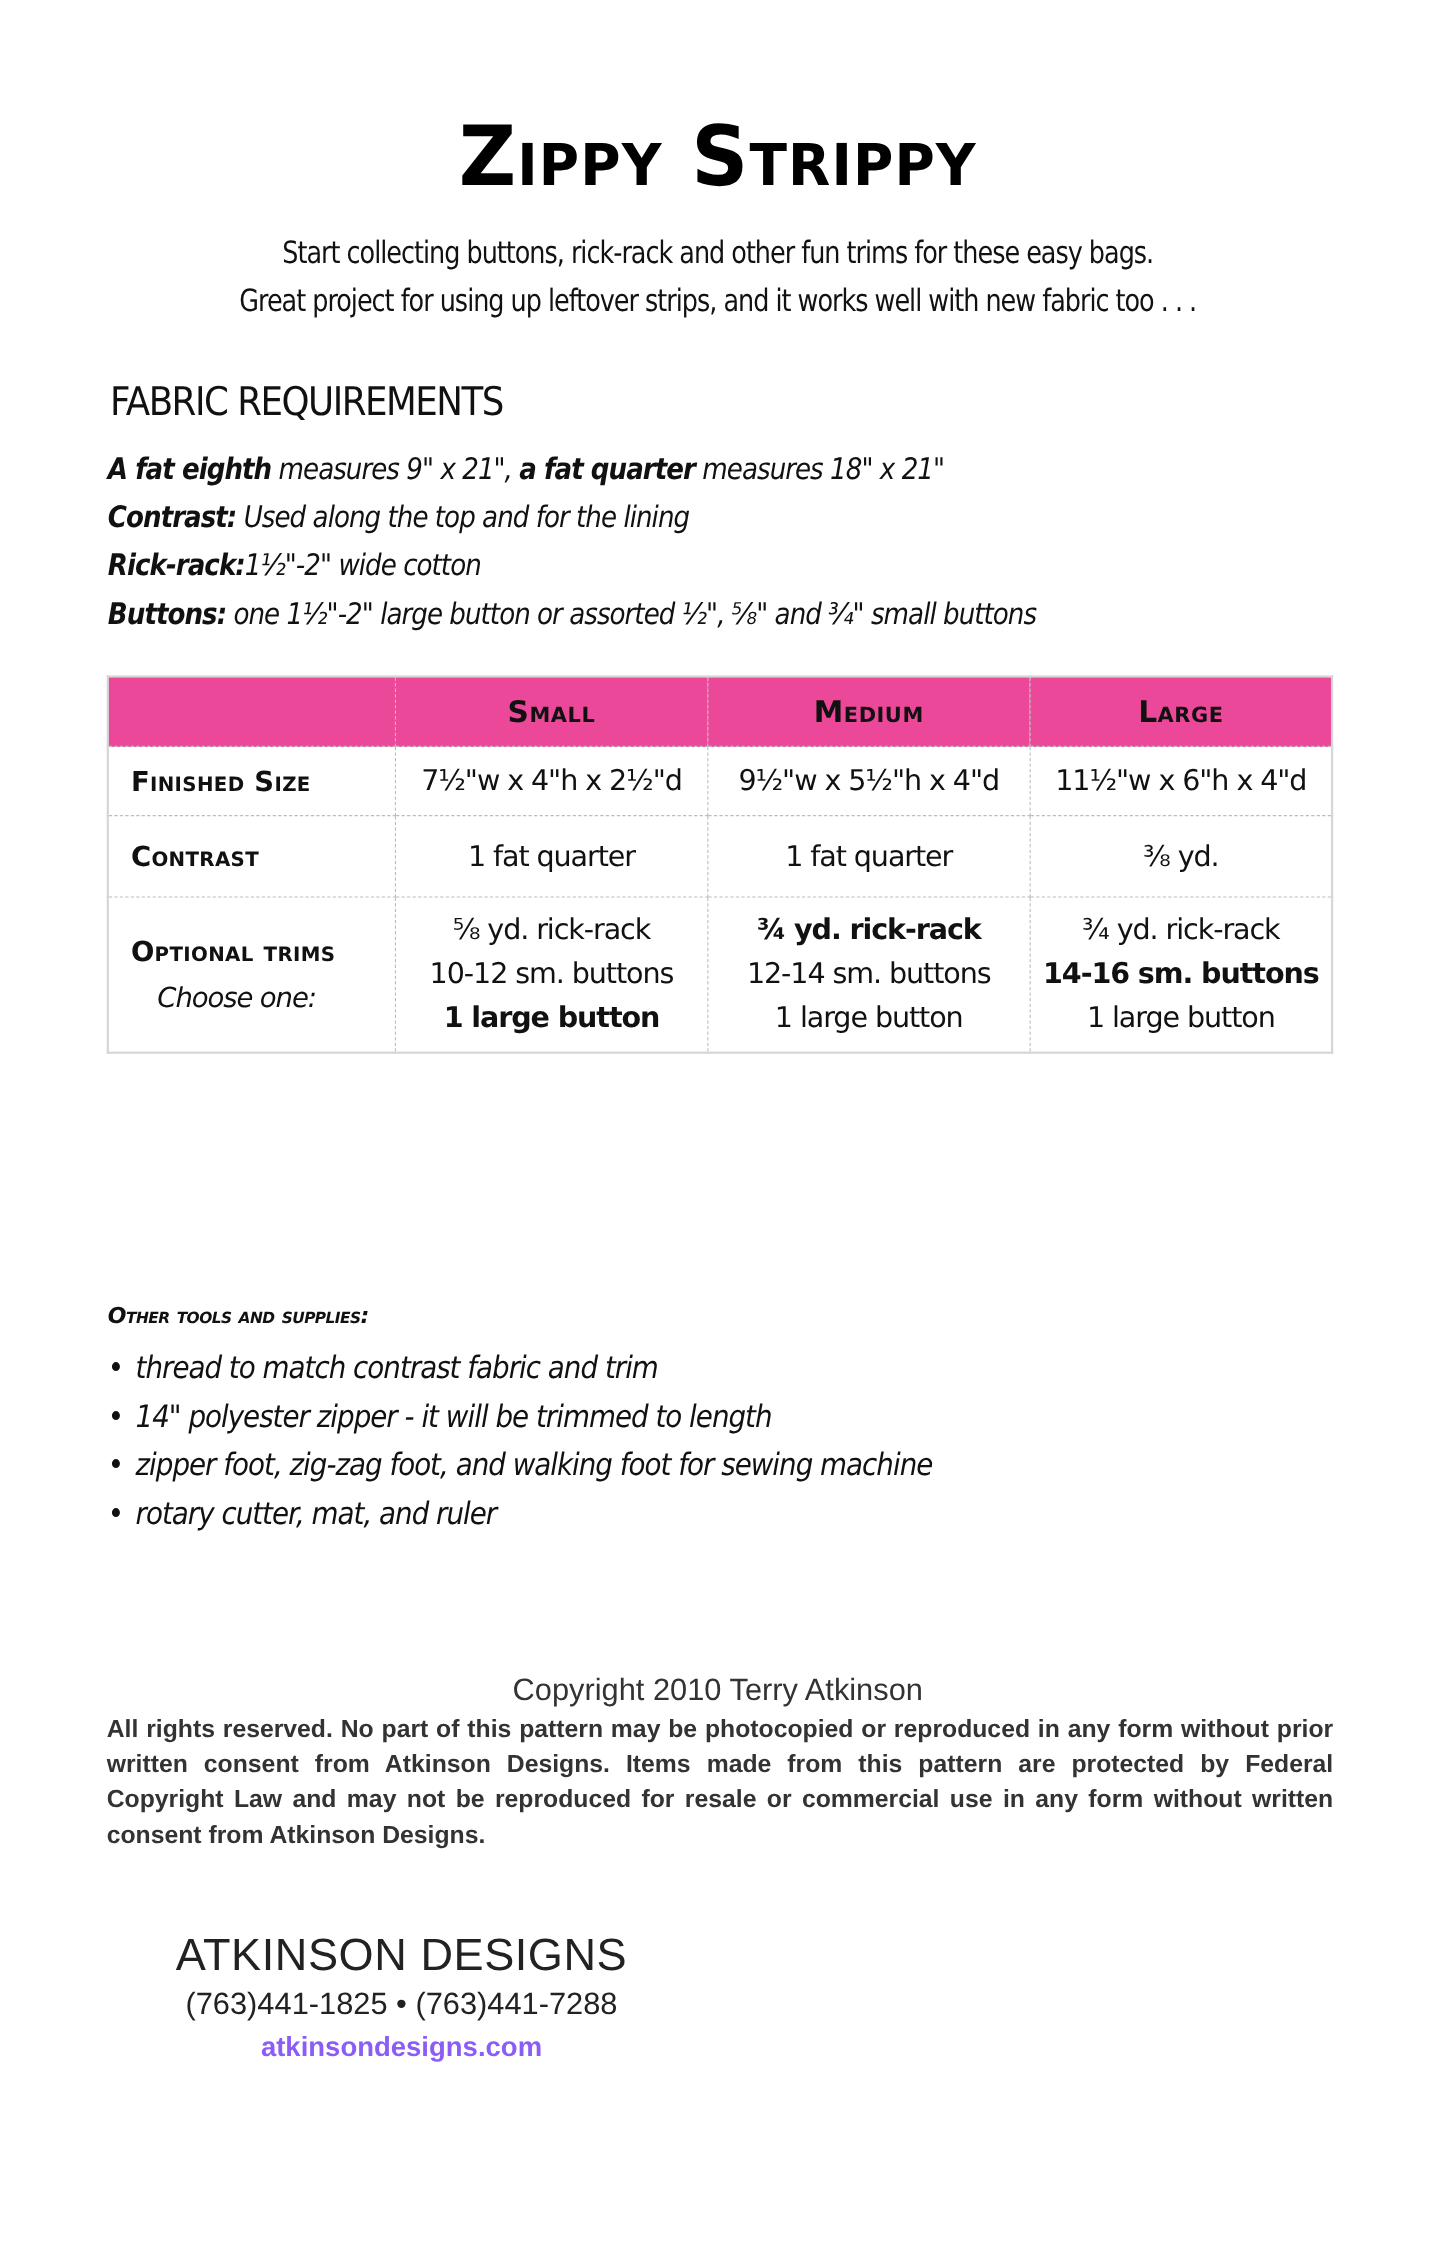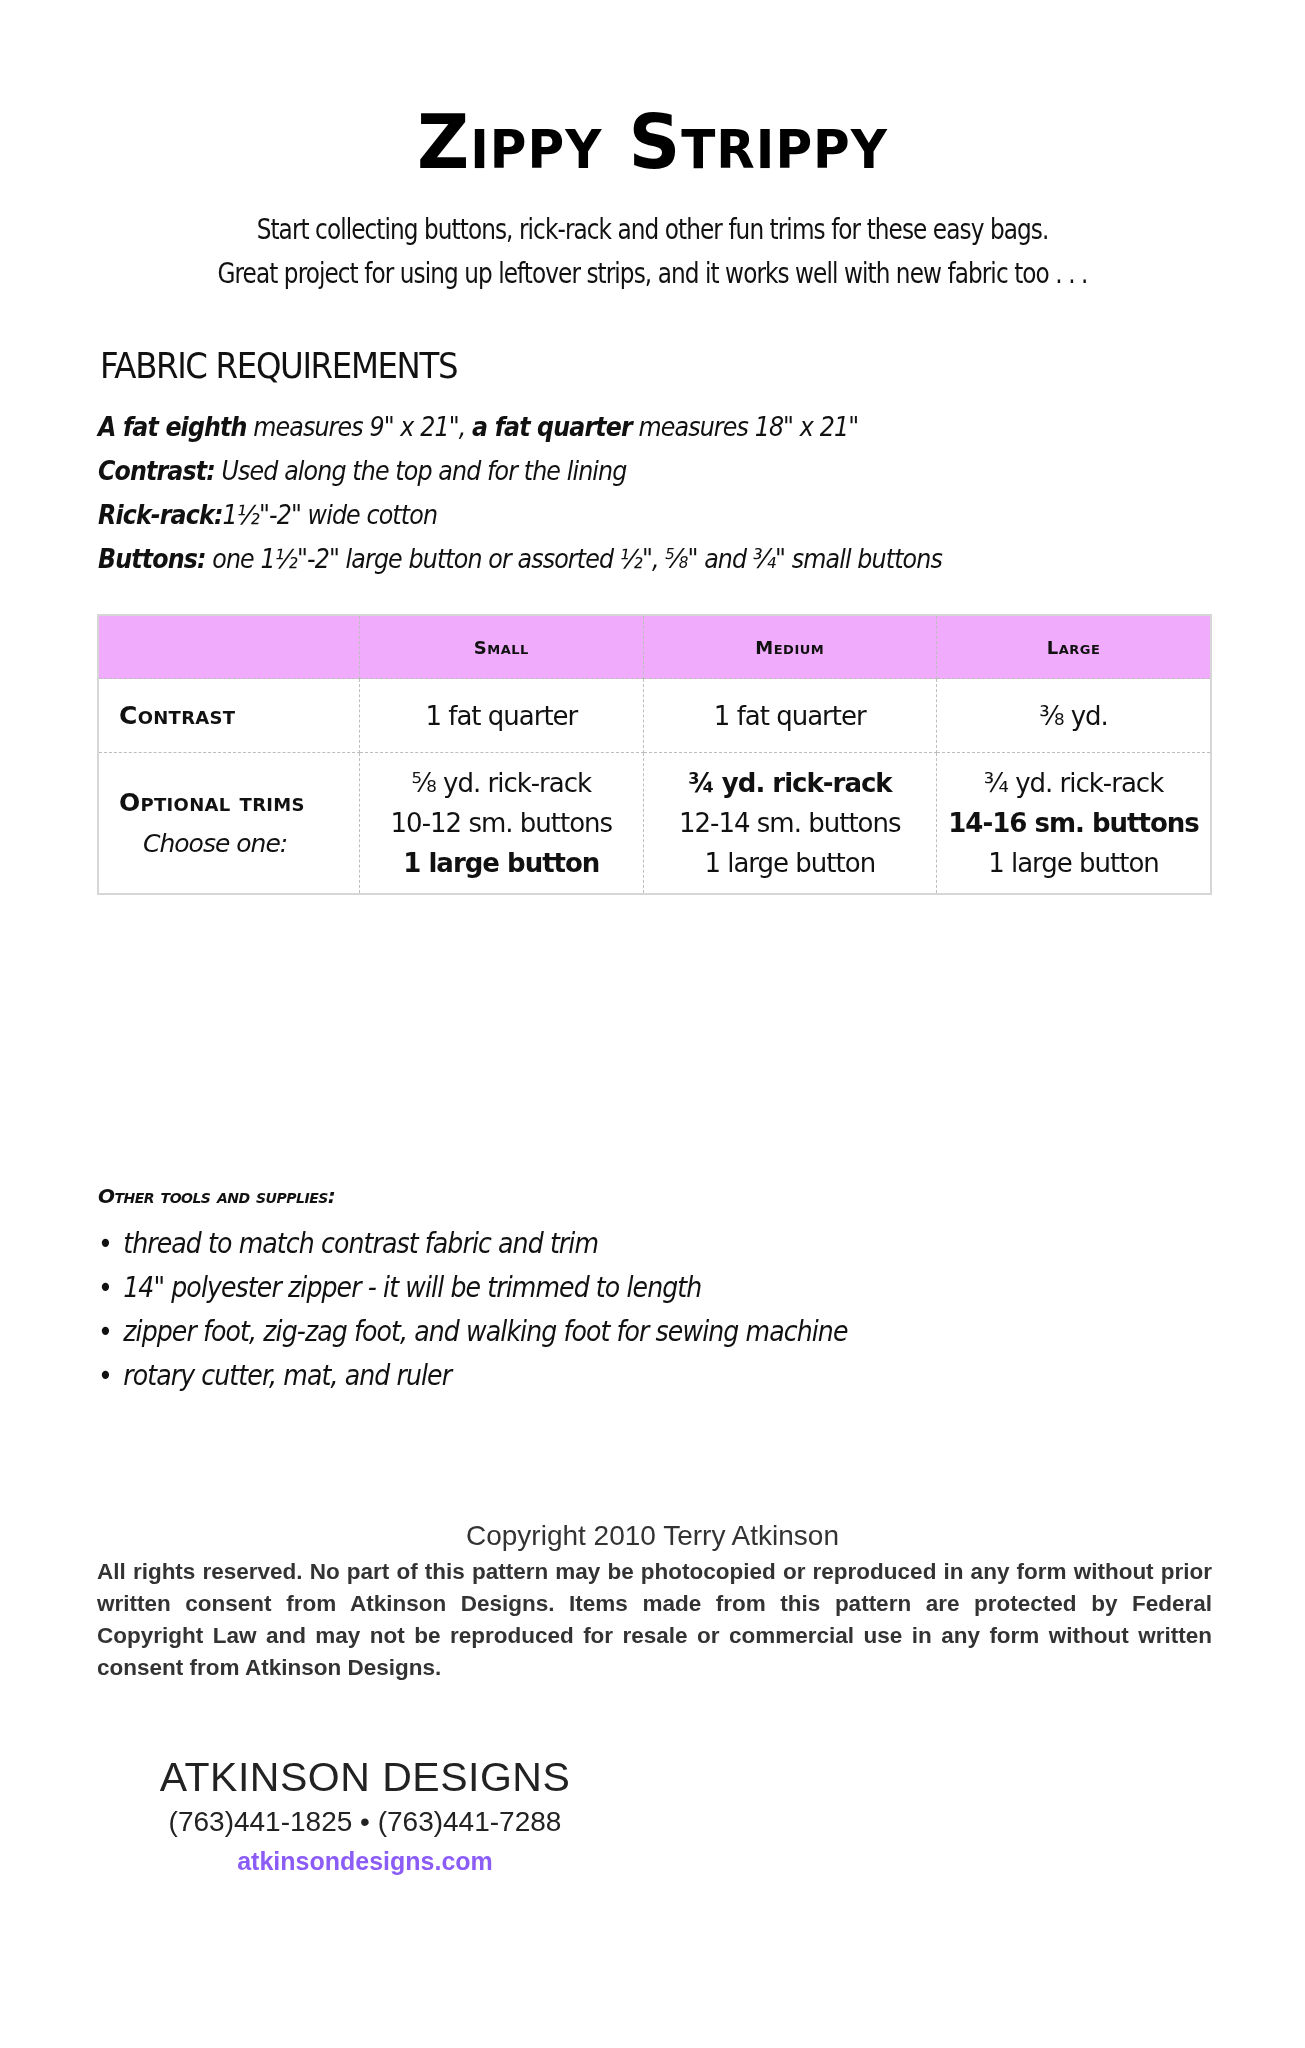--- a/index.html
+++ b/index.html
@@ -79,25 +79,25 @@
     }
     table.sizes th, table.sizes td {
       border: 1.5px dashed #bdbdbd;
       text-align: center;
       vertical-align: middle;
       font-size: 26px;
       letter-spacing: -1px;
       padding: 0;
     }
     table.sizes thead th {
-      background: #f0abfc;
+      background: #ec4899;
       height: 62px;
       font-weight: bold;
       font-variant: small-caps;
-      font-size: 18px;
+      font-size: 27px;
       letter-spacing: 0.5px;
     }
     table.sizes td.rowhead {
       text-align: left;
       padding-left: 20px;
       font-weight: bold;
       font-variant: small-caps;
       font-size: 25px;
       letter-spacing: 0.3px;
       vertical-align: middle;
@@ -223,20 +223,32 @@
   </colgroup>
   <thead>
     <tr>
       <th></th>
       <th>Small</th>
       <th>Medium</th>
       <th>Large</th>
     </tr>
   </thead>
   <tbody id="table-body">
+      <tr class="r-finished">
+        <td class="rowhead"><span>Finished Size</span></td>
+        <td>
+          <span class="cell-line">7½"w x 4"h x 2½"d</span>
+        </td>
+        <td>
+          <span class="cell-line">9½"w x 5½"h x 4"d</span>
+        </td>
+        <td>
+          <span class="cell-line">11½"w x 6"h x 4"d</span>
+        </td>
+      </tr>
       <tr class="r-contrast">
         <td class="rowhead"><span>Contrast</span></td>
         <td>
           <span class="cell-line">1 fat quarter</span>
         </td>
         <td>
           <span class="cell-line">1 fat quarter</span>
         </td>
         <td>
           <span class="cell-line">⅜ yd.</span>

